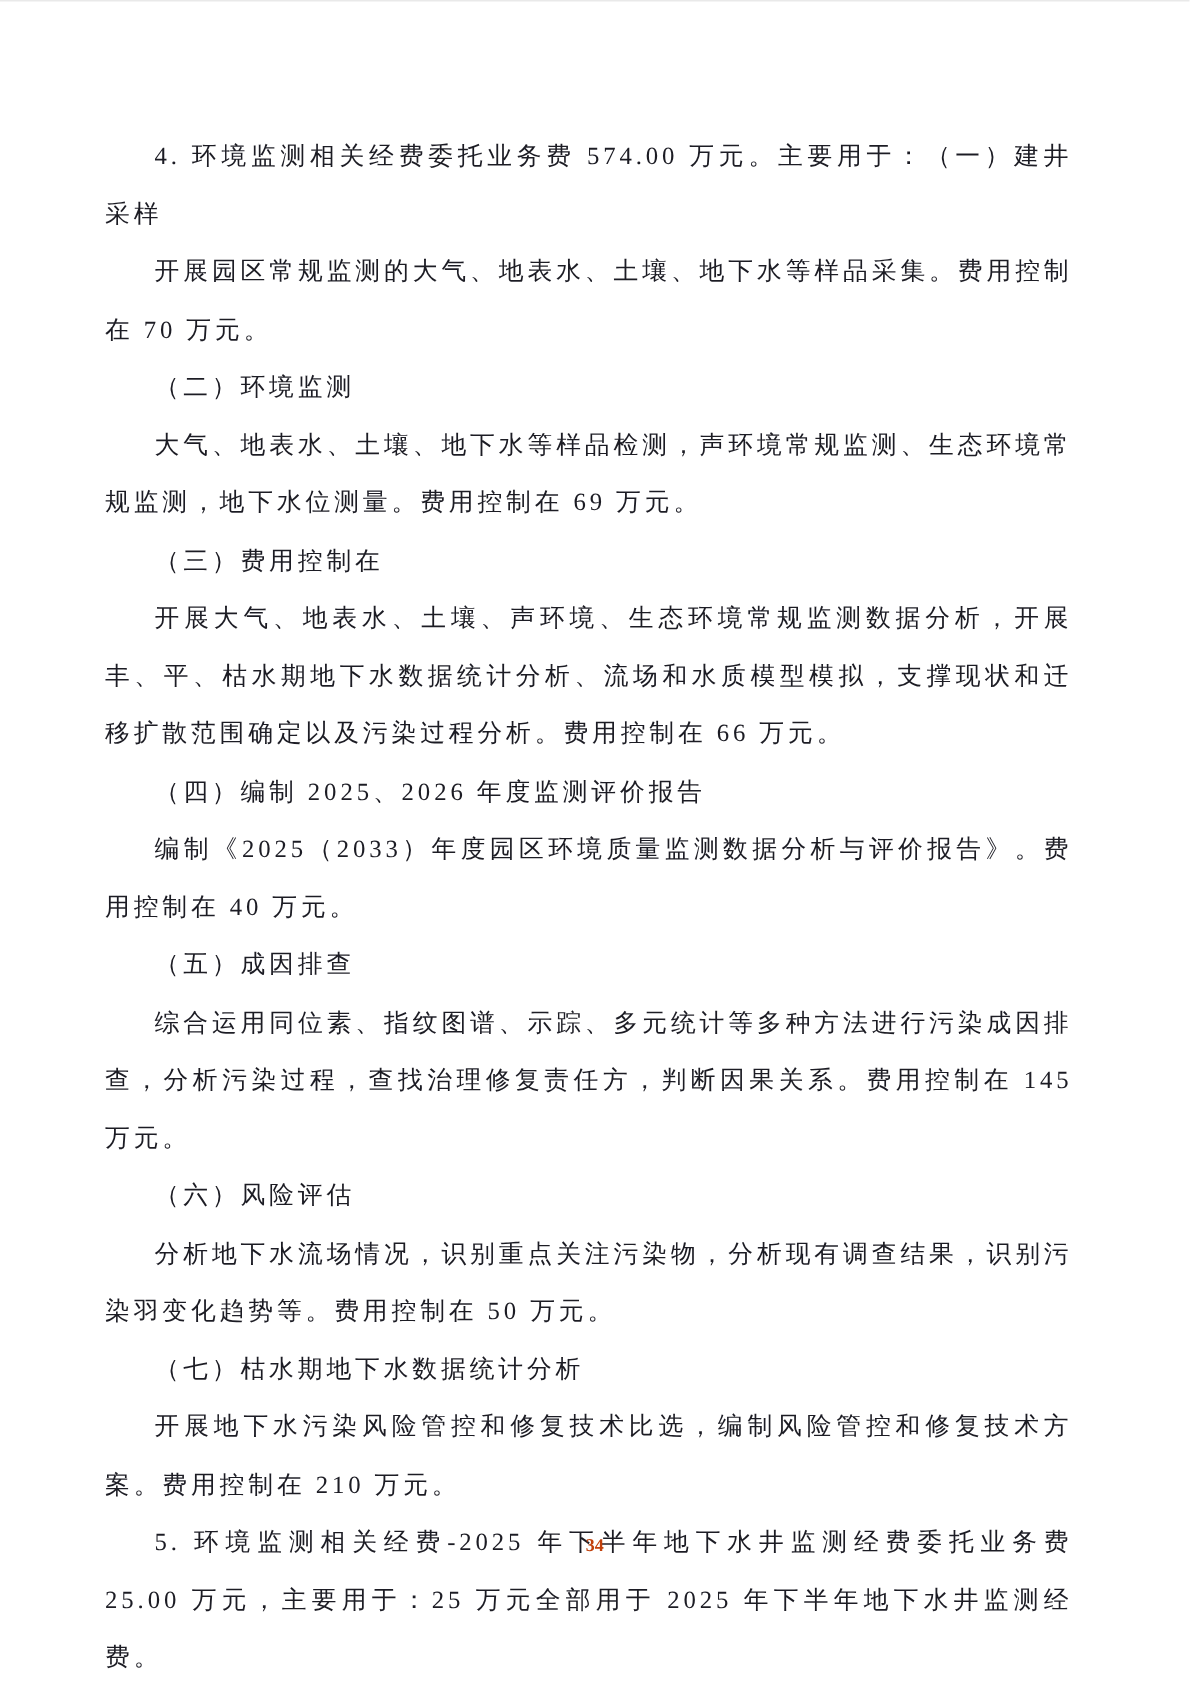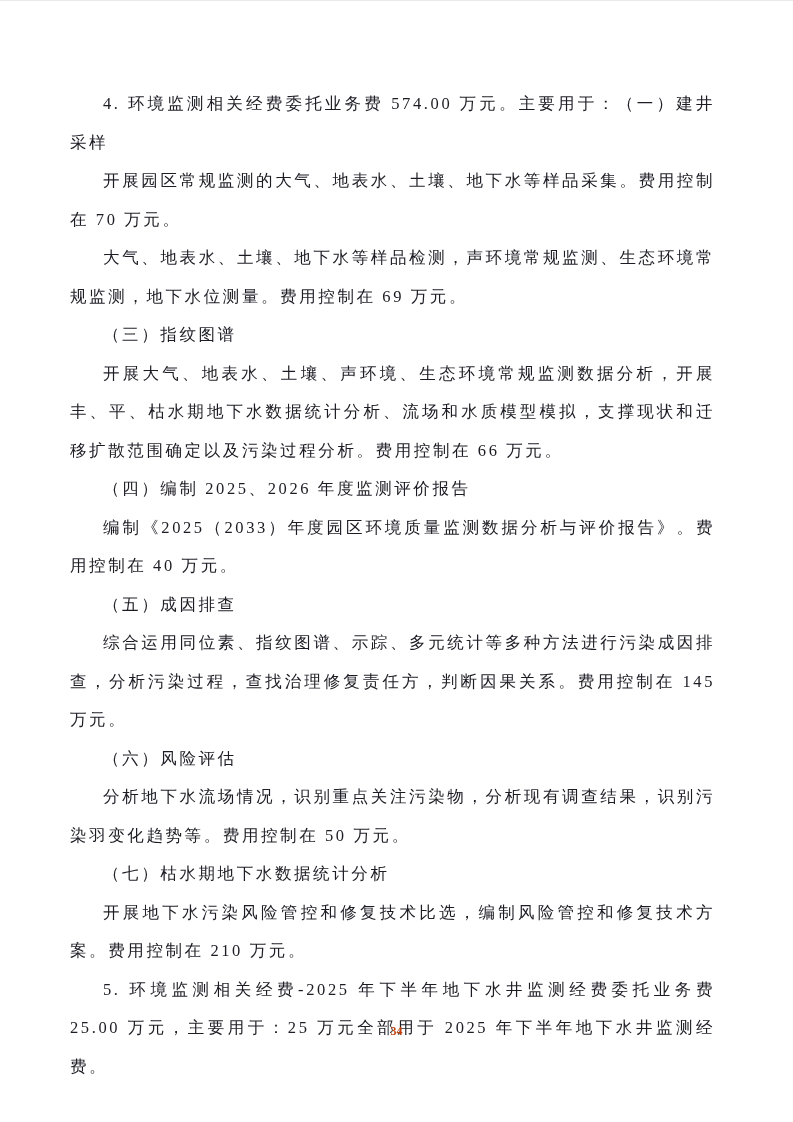--- a/index.html
+++ b/index.html
@@ -46,22 +46,23 @@
     color: #c2410c;
     text-align: center;
   }
 </style>
 </head>
 <body>
 
 <main class="content">
   <p class="para">4. 环境监测相关经费委托业务费 574.00 万元。主要用于：（一）建井采样</p>
   <p class="para">开展园区常规监测的大气、地表水、土壤、地下水等样品采集。费用控制在 70 万元。</p>
+  <p class="para">（二）环境监测</p>
   <p class="para">大气、地表水、土壤、地下水等样品检测，声环境常规监测、生态环境常规监测，地下水位测量。费用控制在 69 万元。</p>
-  <p class="para">（三）指纹图谱</p>
+  <p class="para">（三）费用控制在</p>
   <p class="para">开展大气、地表水、土壤、声环境、生态环境常规监测数据分析，开展丰、平、枯水期地下水数据统计分析、流场和水质模型模拟，支撑现状和迁移扩散范围确定以及污染过程分析。费用控制在 66 万元。</p>
   <p class="para">（四）编制 2025、2026 年度监测评价报告</p>
   <p class="para">编制《2025（2033）年度园区环境质量监测数据分析与评价报告》。费用控制在 40 万元。</p>
   <p class="para">（五）成因排查</p>
   <p class="para">综合运用同位素、指纹图谱、示踪、多元统计等多种方法进行污染成因排查，分析污染过程，查找治理修复责任方，判断因果关系。费用控制在 145 万元。</p>
   <p class="para">（六）风险评估</p>
   <p class="para">分析地下水流场情况，识别重点关注污染物，分析现有调查结果，识别污染羽变化趋势等。费用控制在 50 万元。</p>
   <p class="para">（七）枯水期地下水数据统计分析</p>
   <p class="para">开展地下水污染风险管控和修复技术比选，编制风险管控和修复技术方案。费用控制在 210 万元。</p>
   <p class="para">5. 环境监测相关经费-2025 年下半年地下水井监测经费委托业务费 25.00 万元，主要用于：25 万元全部用于 2025 年下半年地下水井监测经费。</p>

